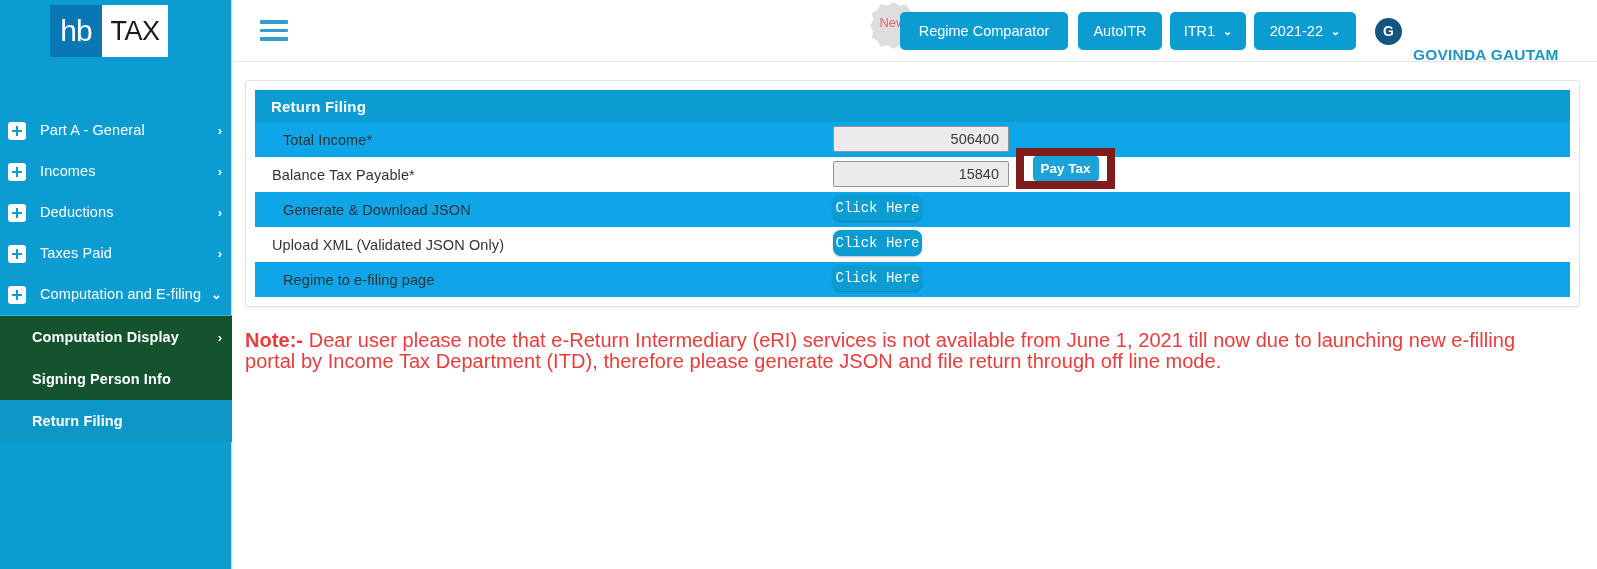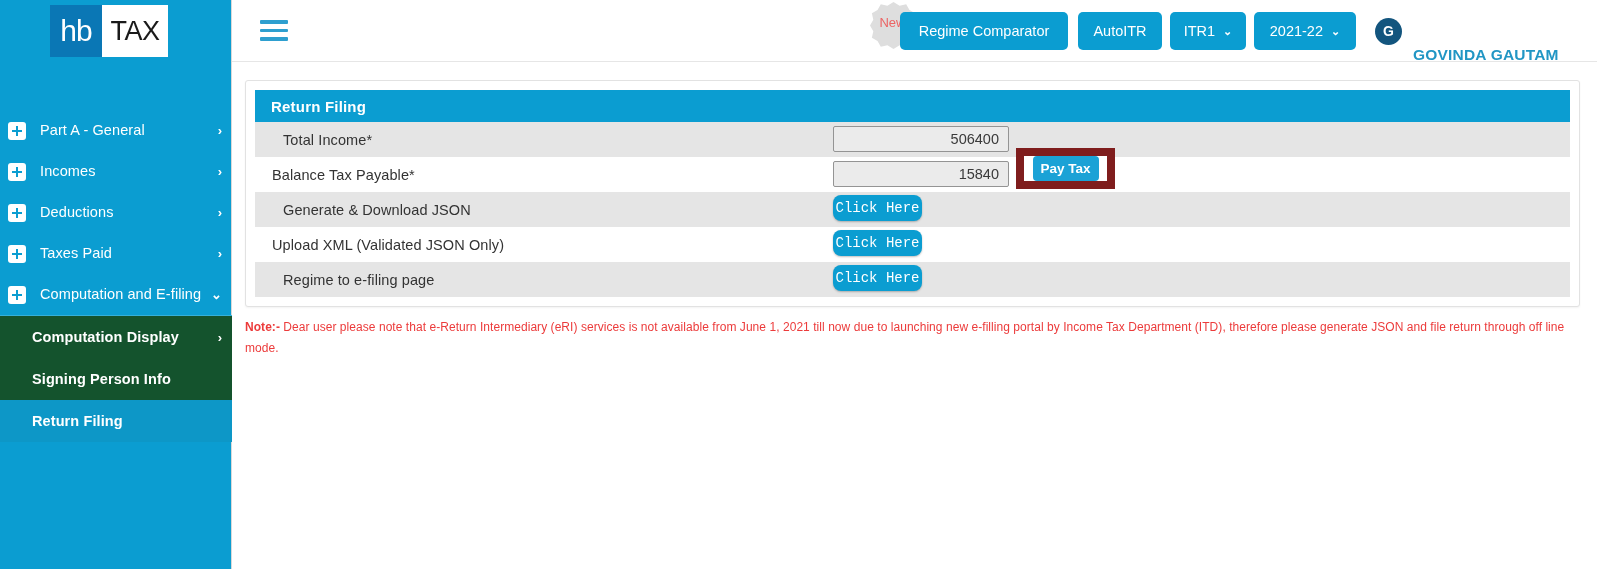--- a/index.html
+++ b/index.html
@@ -164,21 +164,21 @@
     padding-left: 16px;
     font-size: 15px; font-weight: 700;
     letter-spacing: 0.2px;
   }
   .row {
     position: relative;
     height: 35px;
     display: flex; align-items: center;
     padding-left: 17px;
   }
-  .row.odd { background: #e5e5e5; padding-left: 28px; }
+  .row.odd { background: #0ea5e9; padding-left: 28px; }
   .row.even { background: #ffffff; }
   .row-label {
     font-size: 14.5px; color: #333333; font-weight: 400;
     letter-spacing: 0.1px;
   }
   .row-input {
     position: absolute; left: 578px; top: 4px;
     width: 176px; height: 26px;
     background: #ebebeb;
     border: 1px solid #949494;
@@ -209,24 +209,24 @@
   #btn-paytax {
     width: 66px; height: 25px;
     background: #1ba2d6; color: #ffffff;
     border: none; border-radius: 4px;
     font-family: "Liberation Sans", sans-serif;
     font-size: 13.5px; font-weight: 700;
     cursor: pointer;
   }
 
   #note {
-    position: absolute; left: 13px; top: 255px;
+    position: absolute; left: 13px; top: 268px;
     width: 1320px;
     color: #ec3b3b;
-    font-size: 12px; line-height: 21px;
+    font-size: 20px; line-height: 21px;
     letter-spacing: 0.05px;
   }
   #note b { font-weight: 700; }
 </style>
 </head>
 <body>
 
 <div id="app">
 
   <aside id="sidebar">

